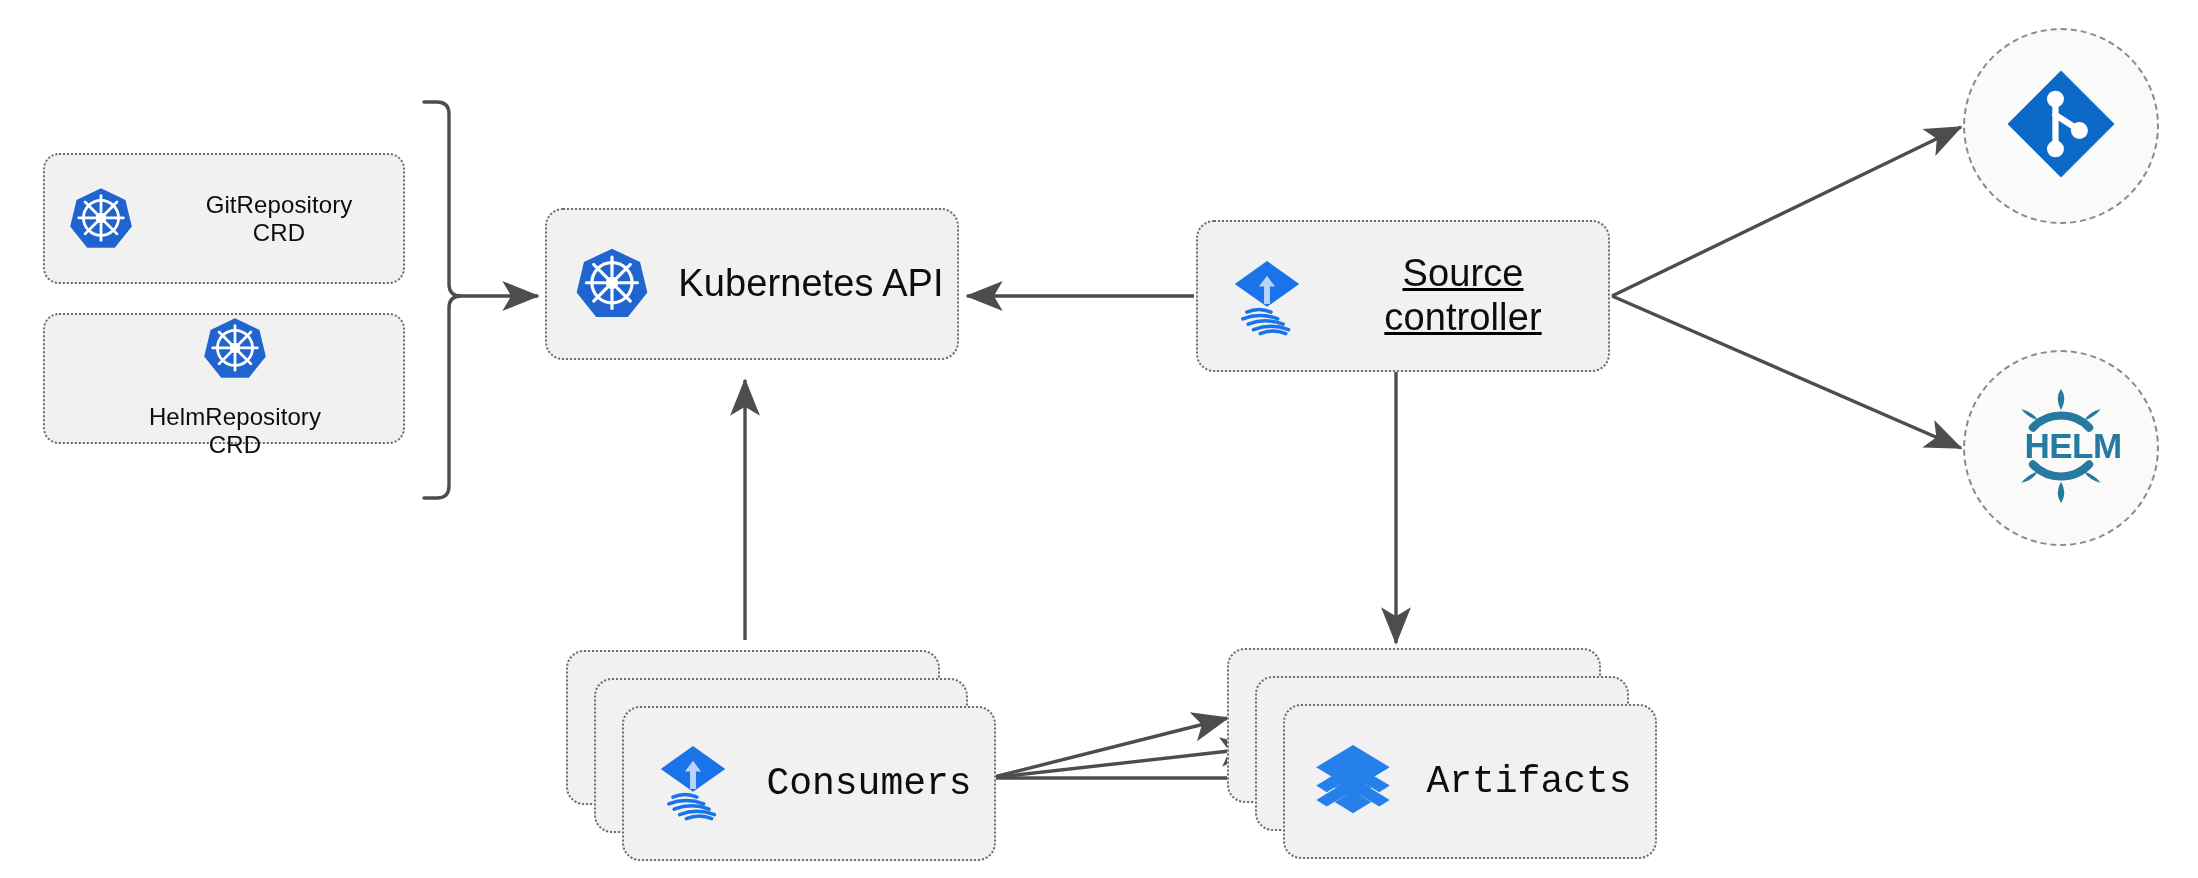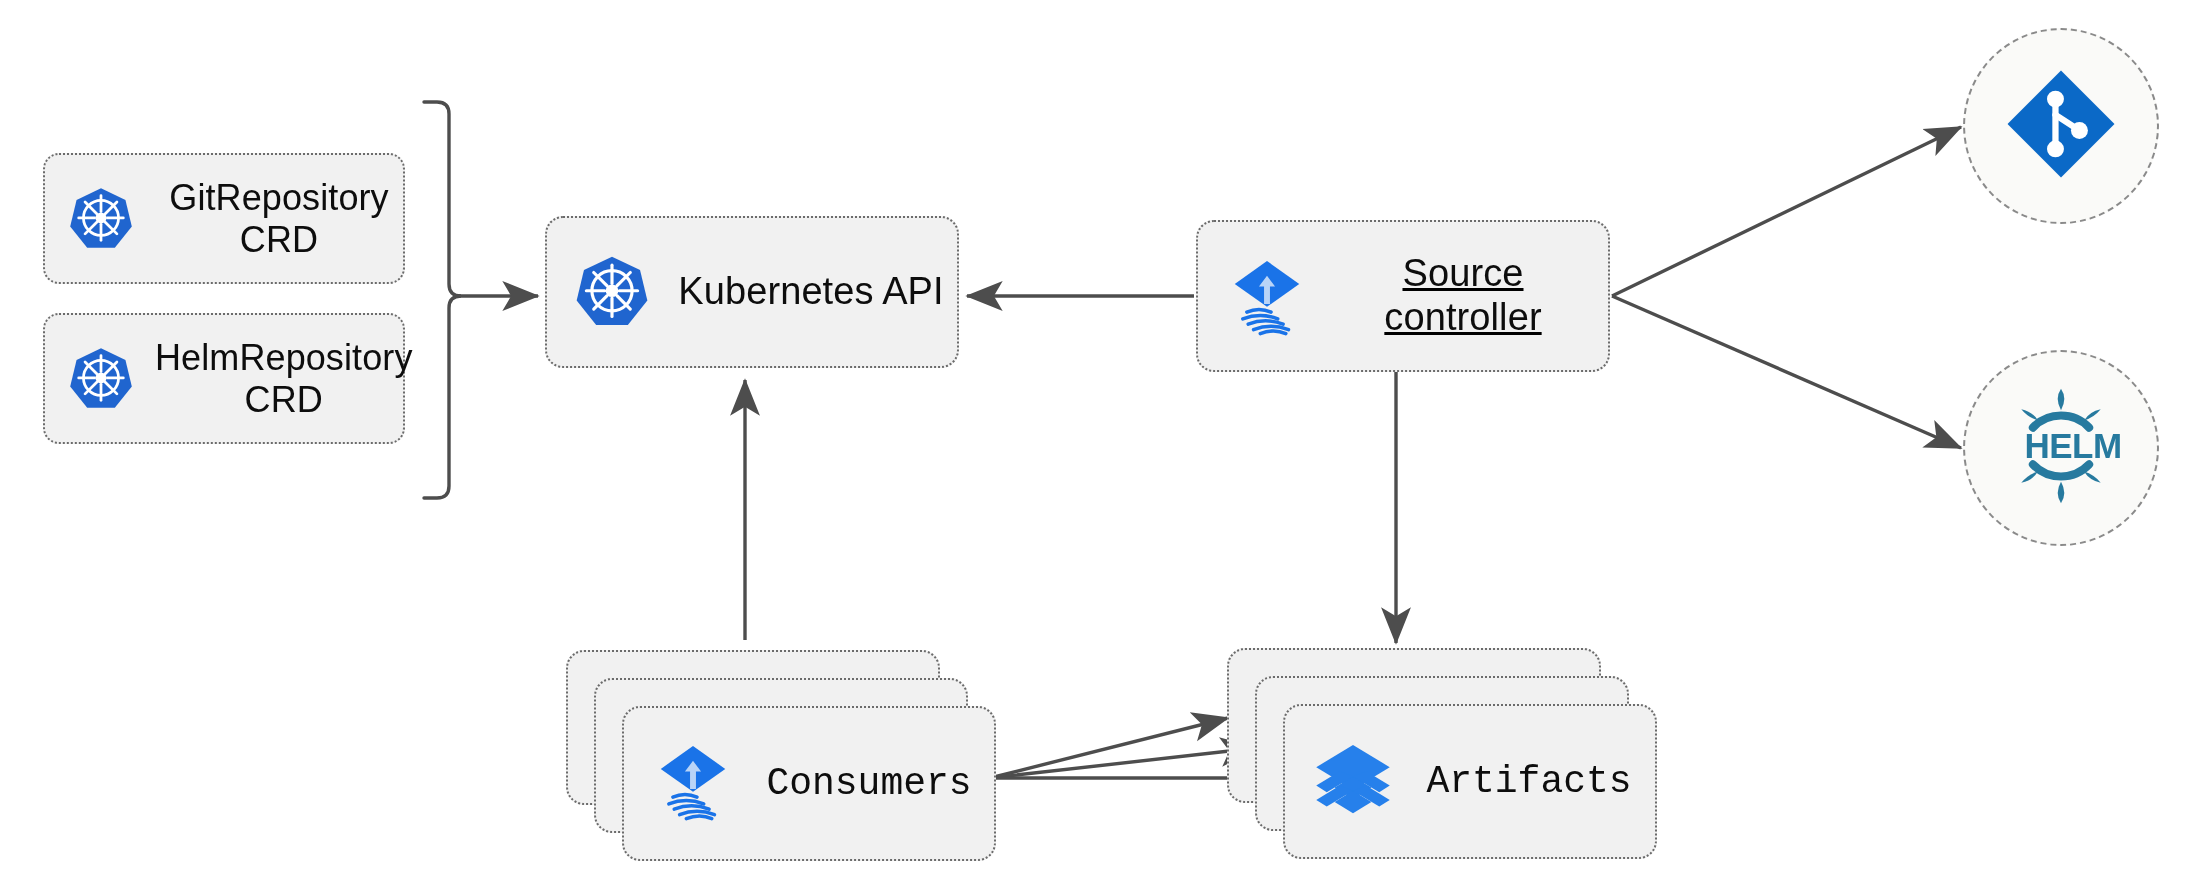--- a/index.html
+++ b/index.html
@@ -28,24 +28,24 @@
     color:#0d0d0d;
     font-size:37px;
     line-height:1.15;
     text-align:center;
     white-space:pre-line;
     letter-spacing:.1px;
   }
 
   
   .crd{width:362px;height:131px;padding-left:22px;gap:20px;border-radius:16px;}
-  .crd .label{font-size:36px;text-align:center;flex:1;}
-
-  
-  #k8s-api{left:545px;top:216px;width:414px;height:152px;padding-left:26px;gap:22px;}
+  .crd .label{font-size:24px;text-align:center;flex:1;}
+
+  
+  #k8s-api{left:545px;top:208px;width:414px;height:152px;padding-left:26px;gap:22px;}
   #k8s-api .label{font-size:38px;flex:1;text-align:center;padding-right:8px;}
 
   
   #source-controller{left:1196px;top:220px;width:414px;height:152px;padding-left:26px;gap:18px;text-decoration:underline;}
   #source-controller .label{font-size:38px;flex:1;text-align:center;padding-right:10px;}
 
   
   .stack{position:absolute;font-family:Liberation Mono, monospace;}
   .stack .card{
     position:absolute;box-sizing:border-box;
@@ -120,21 +120,21 @@
           <line x1="36" y1="35" x2="47" y2="46"></line>
           <line x1="47" y1="16" x2="36" y2="27"></line>
           <line x1="28" y1="35" x2="17" y2="46"></line>
         </g>
       </svg>
     </span>
     <span class="label">GitRepository
 CRD</span>
   </div>
 
-  <div class="node crd" id="helm-repository-crd" style="left:43px;top:313px;">
+  <div class="node crd" id="helm-repository-crd" style="left:43px;top:313px;flex-direction:column;">
     <span class="icon">
       <svg width="68" height="68" viewBox="0 0 64 64">
         <polygon points="32,3 55,14 61,39 45,59 19,59 3,39 9,14" fill="#2065cf"></polygon>
         <g fill="none" stroke="#ffffff" stroke-width="2.6" stroke-linecap="round">
           <circle cx="32" cy="31" r="16.5"></circle>
           <circle cx="32" cy="31" r="5.2" fill="#ffffff" stroke="none"></circle>
           <line x1="32" y1="10" x2="32" y2="25"></line>
           <line x1="32" y1="37" x2="32" y2="52"></line>
           <line x1="11" y1="31" x2="26" y2="31"></line>
           <line x1="38" y1="31" x2="53" y2="31"></line>

